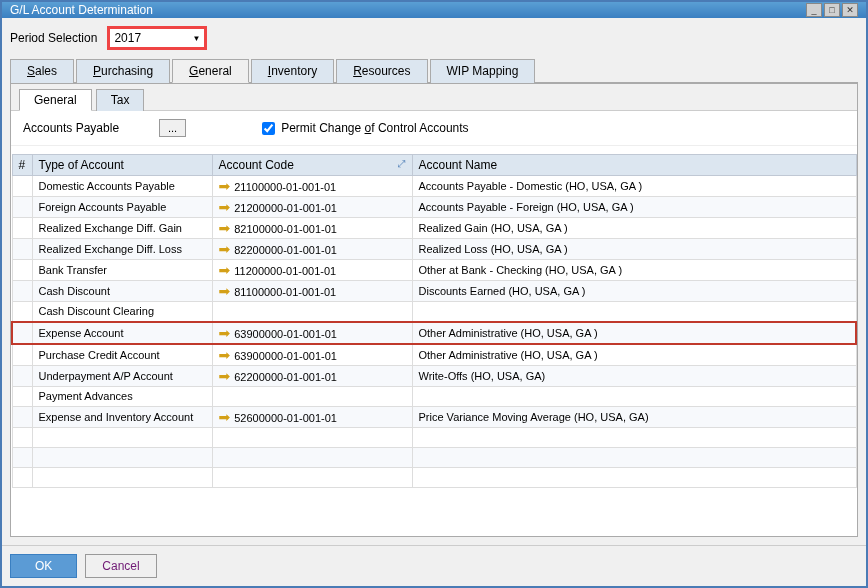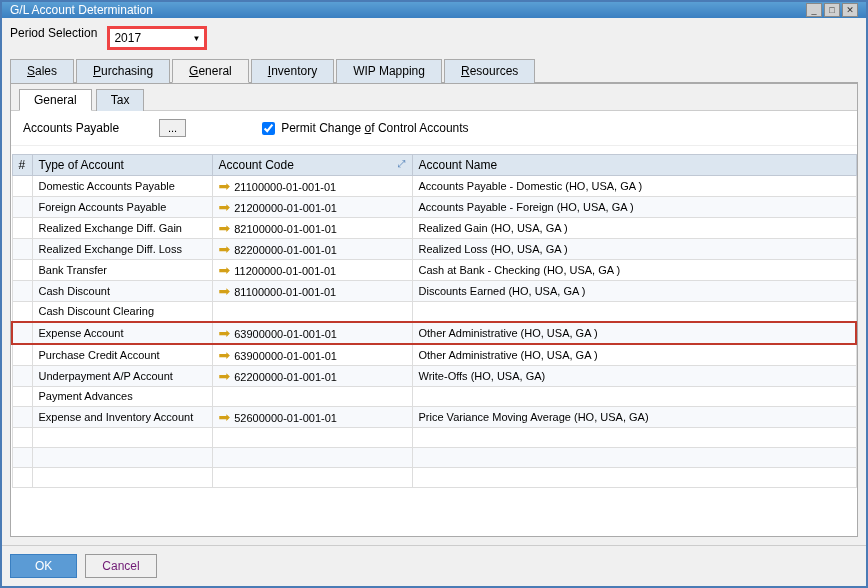--- a/index.html
+++ b/index.html
@@ -3,21 +3,21 @@
   <meta charset="utf-8">
   <style>
     * { box-sizing: border-box; margin: 0; padding: 0; font-family: 'Segoe UI', Tahoma, Arial, sans-serif; font-size: 12px; }
     body { background: #f0f0f0; }
     .window { width: 868px; height: 588px; background: #f0f0f0; border: 2px solid #4a7bb5; display: flex; flex-direction: column; }
     .title-bar { background: linear-gradient(to bottom, #5a9fd4, #3a7fc1); color: white; padding: 4px 8px; display: flex; justify-content: space-between; align-items: center; height: 16px; }
     .title-bar-title { font-size: 12px; font-weight: normal; }
     .title-bar-controls { display: flex; gap: 2px; }
     .title-btn { width: 16px; height: 14px; background: #d0d0d0; border: 1px solid #888; font-size: 9px; display: flex; align-items: center; justify-content: center; cursor: pointer; color: #333; }
     .content { padding: 8px; flex: 1; display: flex; flex-direction: column; }
-    .period-row { display: flex; margin-bottom: 8px; gap: 10px; }
+    .period-row { display: flex; align-items: center; margin-bottom: 8px; gap: 10px; }
     .period-select { display: flex; align-items: center; border: 3px solid #ef4444; background: white; padding: 2px 4px; width: 100px; justify-content: space-between; cursor: pointer; }
     .period-select-arrow { font-size: 8px; }
     .main-tabs { display: flex; border-bottom: 1px solid #aaa; margin-bottom: 0; }
     .main-tab { padding: 4px 16px; border: 1px solid #aaa; border-bottom: none; background: #dce6f0; cursor: pointer; margin-right: 2px; position: relative; top: 1px; }
     .main-tab.active { background: #f0f0f0; border-bottom: 1px solid #f0f0f0; z-index: 1; }
     .main-tab-underline { text-decoration: underline; }
     .inner-panel { border: 1px solid #aaa; background: white; flex: 1; display: flex; flex-direction: column; padding: 0; }
     .sub-tabs { display: flex; padding: 4px 8px 0 8px; border-bottom: 1px solid #ccc; background: #f0f0f0; }
     .sub-tab { padding: 3px 14px; border: 1px solid #aaa; border-bottom: none; background: #dce6f0; cursor: pointer; margin-right: 4px; position: relative; top: 1px; }
     .sub-tab.active { background: white; border-bottom: 1px solid white; z-index: 1; }
@@ -68,22 +68,22 @@
         <span>2017</span>
         <span class="period-select-arrow">▼</span>
       </div>
     </div>
 
     <div class="main-tabs">
       <div class="main-tab"><span class="main-tab-underline">S</span>ales</div>
       <div class="main-tab"><span class="main-tab-underline">P</span>urchasing</div>
       <div class="main-tab active"><span class="main-tab-underline">G</span>eneral</div>
       <div class="main-tab"><span class="main-tab-underline">I</span>nventory</div>
+      <div class="main-tab"><span class="main-tab-underline">R</span>esources</div>
       <div class="main-tab">WIP Mapping</div>
-      <div class="main-tab"><span class="main-tab-underline">R</span>esources</div>
     </div>
 
     <div class="inner-panel">
       <div class="sub-tabs">
         <div class="sub-tab active">General</div>
         <div class="sub-tab">Tax</div>
       </div>
 
       <div class="accounts-payable-row">
         <span class="ap-label">Accounts Payable</span>
@@ -128,21 +128,21 @@
               <tr>
                 <td></td>
                 <td>Realized Exchange Diff. Loss</td>
                 <td><span class="arrow-icon">➡</span>82200000-01-001-01</td>
                 <td>Realized Loss (HO, USA, GA )</td>
               </tr>
               <tr>
                 <td></td>
                 <td>Bank Transfer</td>
                 <td><span class="arrow-icon">➡</span>11200000-01-001-01</td>
-                <td>Cash at Bank - Checking (HO, USA, GA )</td>
+                <td>Other at Bank - Checking (HO, USA, GA )</td>
               </tr>
               <tr>
                 <td></td>
                 <td>Cash Discount</td>
                 <td><span class="arrow-icon">➡</span>81100000-01-001-01</td>
                 <td>Discounts Earned (HO, USA, GA )</td>
               </tr>
               <tr>
                 <td></td>
                 <td>Cash Discount Clearing</td>

